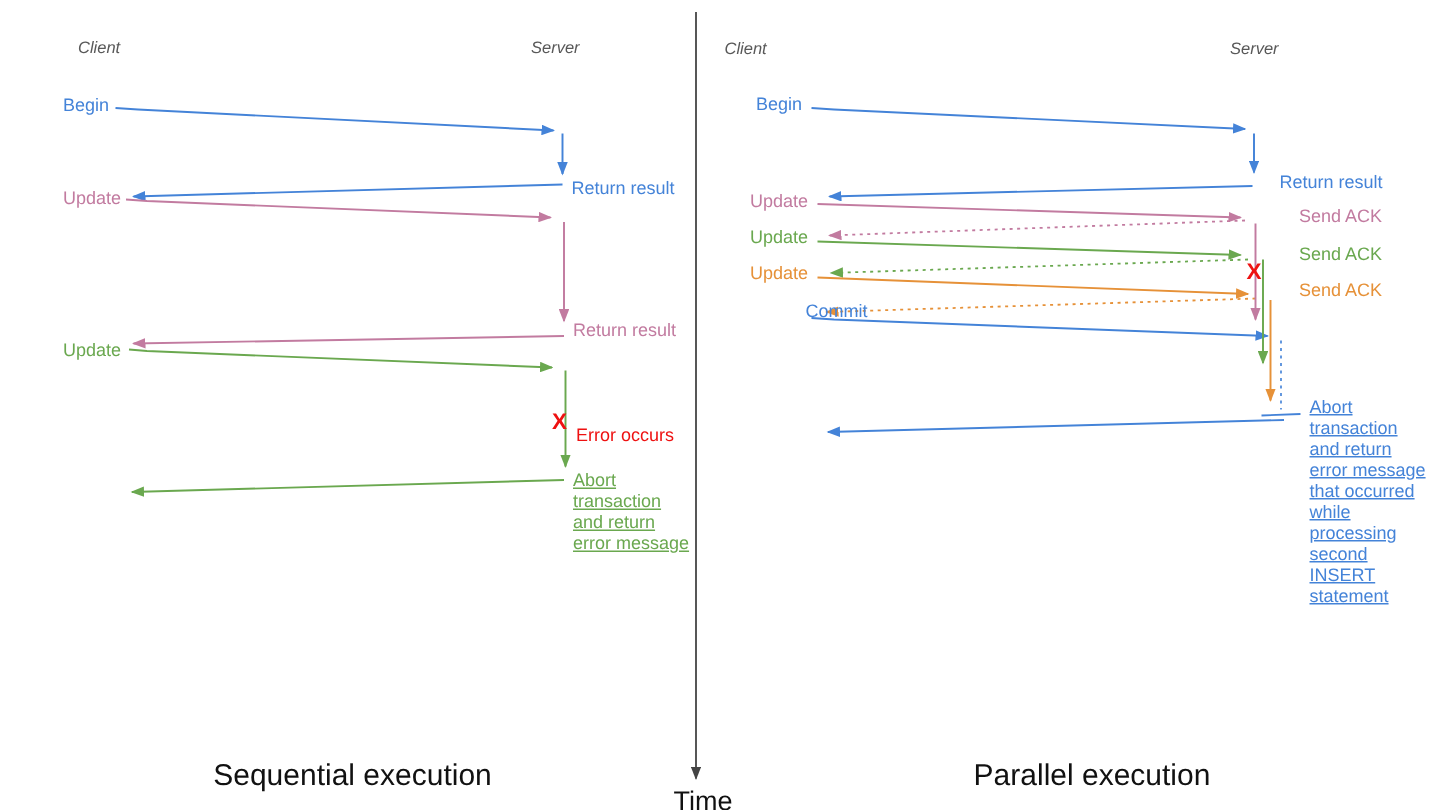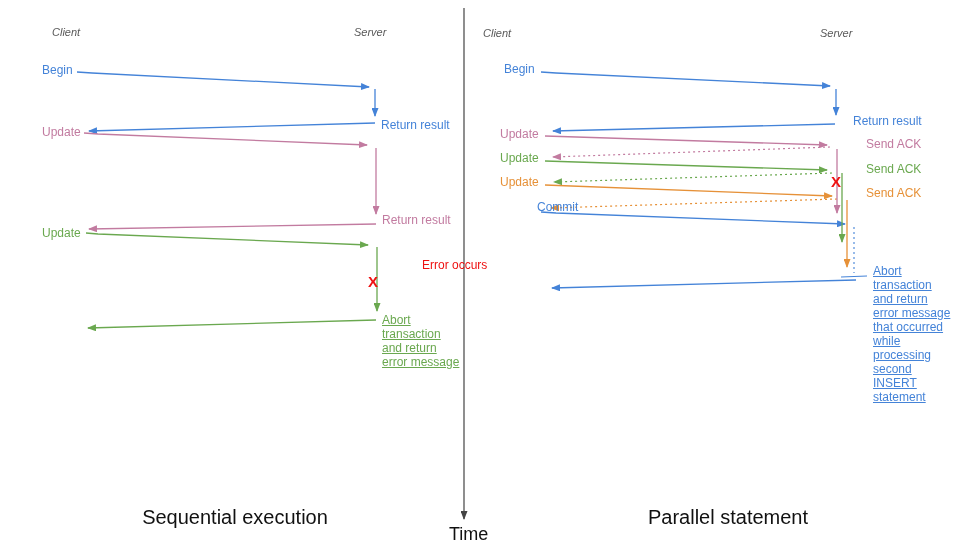--- a/index.html
+++ b/index.html
@@ -121,21 +121,21 @@
   </svg>
 
   <div class="hdr" style="left:52px;top:26px;">Client</div>
   <div class="hdr" style="left:354px;top:26px;">Server</div>
   <div class="lbl blue" style="left:42px;top:64px;">Begin</div>
   <div class="lbl blue" style="left:381px;top:119px;">Return result</div>
   <div class="lbl pink" style="left:42px;top:126px;">Update</div>
   <div class="lbl pink" style="left:382px;top:214px;">Return result</div>
   <div class="lbl green" style="left:42px;top:227px;">Update</div>
   <div class="xmark" style="left:368px;top:274px;">X</div>
-  <div class="lbl red" style="left:384px;top:259px;margin-left:38px;">Error occurs</div>
+  <div class="lbl red" style="left:384px;top:284px;">Error occurs</div>
   <div class="lbl green multiline" style="left:382px;top:313px;">Abort
 transaction
 and return
 error message</div>
   <div class="title" style="left:105px;top:506px;">Sequential execution</div>
 
   <div class="hdr" style="left:483px;top:27px;">Client</div>
   <div class="hdr" style="left:820px;top:27px;">Server</div>
   <div class="lbl blue" style="left:504px;top:63px;">Begin</div>
   <div class="lbl blue" style="left:853px;top:115px;">Return result</div>
@@ -150,17 +150,17 @@
   <div class="lbl blue multiline" style="left:873px;top:264px;">Abort
 transaction
 and return
 error message
 that occurred
 while
 processing
 second
 INSERT
 statement</div>
-  <div class="title" style="left:598px;top:506px;">Parallel statement</div>
+  <div class="title" style="left:598px;top:506px;">Parallel execution</div>
 
   <div class="timelbl" style="left:449px;top:524px;">Time</div>
 
 </div>
 
 </body></html>

